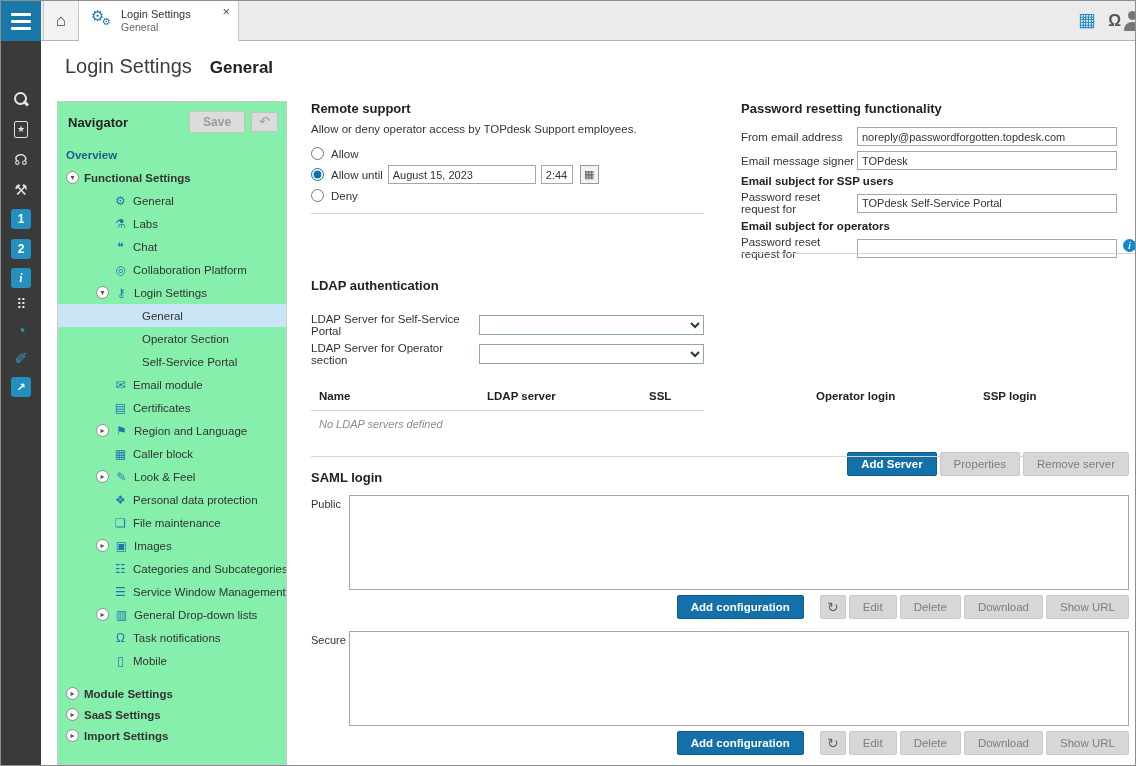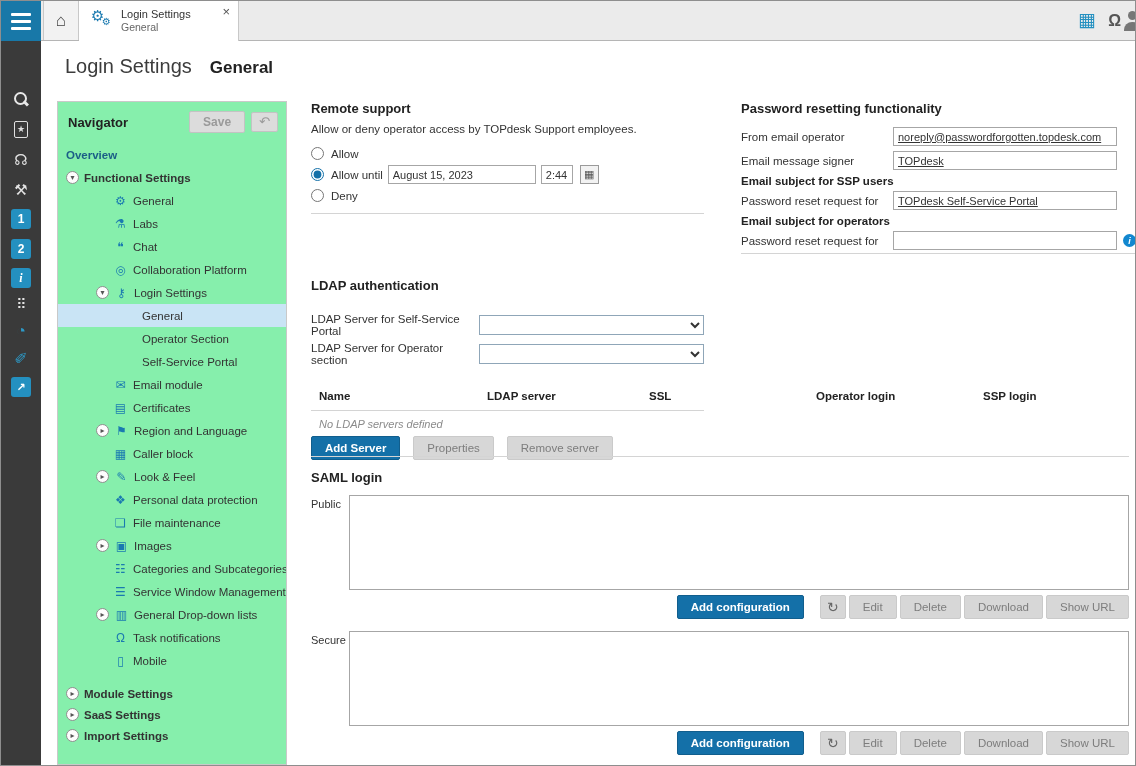--- a/index.html
+++ b/index.html
@@ -90,35 +90,35 @@
   .radio-row input[type=radio] { margin:0 2px 0 0; width:13px; height:13px; accent-color:#1470a8; }
   .date-input { width:148px; }
   .time-input { width:32px; }
   .cal-btn { width:19px; height:19px; border:1px solid #9a9a9a; background:#f2f2f2; font-size:11px; color:#555; display:flex; align-items:center; justify-content:center; padding:0; margin-left:2px; cursor:pointer; }
 
   
   .pw { position:absolute; left:740px; top:100px; width:376px; }
   .pw h3 { margin-bottom:11px; }
   .pw-row { display:flex; align-items:center; margin-bottom:5px; position:relative; }
   .pw-row label { flex:1; font-size:11.5px; color:#333; }
-  .pw-row .txt { width:224px;text-decoration:underline; }
+  .pw-row .txt { width:260px; }
   .pw-sub { font-weight:bold; font-size:11.5px; color:#222; margin:5px 0 4px; }
   .info-badge { position:absolute; right:-19px; top:3px; width:13px; height:13px; border-radius:50%; background:#1287cf; color:#fff; font-size:9px; font-weight:bold; font-style:italic; display:flex; align-items:center; justify-content:center; cursor:pointer; }
 
   
   .ldap { position:absolute; left:310px; top:277px; width:818px; }
   .ldap h3 { margin-bottom:20px; }
   .ldap-row { display:flex; align-items:center; margin-bottom:5px; font-size:11.5px; color:#333; }
   .ldap-row label { width:168px; }
   select.sel { width:225px; height:20px; font-size:11px; border:1px solid #8fa6b8; background:#fff; color:#333; font-family:inherit; }
   .ldap-head { display:flex; margin-top:24px; font-size:11.5px; font-weight:bold; color:#222; }
   .c1 { width:176px; padding-left:8px; } .c2 { width:162px; } .c3 { width:167px; } .c4 { width:167px; } .c5 { flex:1; }
   .hr-part { height:1px; background:#d4d4d4; width:393px; margin-top:8px; }
   .ldap-empty { font-style:italic; color:#8a8a8a; font-size:11px; margin:7px 0 0 8px; }
-  .ldap-btns { display:flex; gap:13px; margin-top:6px; }
+  .ldap-btns { display:flex; justify-content:flex-end; gap:3px; margin-top:22px; }
 
   
   .saml { position:absolute; left:310px; top:469px; width:818px; }
   .saml h3 { margin-bottom:10px; }
   .saml-block { display:flex; }
   .saml-block.second { margin-top:8px; }
   .saml-label { width:38px; font-size:11px; color:#333; padding-top:3px; }
   .saml-box { flex:1; height:95px; border:1px solid #a6a6a6; background:#fff; }
   .saml-btns { display:flex; justify-content:flex-end; align-items:center; gap:3px; margin:5px 0 12px; }
 </style>
@@ -344,21 +344,21 @@
     </div>
     <div class="radio-row">
       <input type="radio" name="rs" style="">
       <span>Deny</span>
     </div>
   </div>
 
   <div class="pw">
     <h3 class="sec">Password resetting functionality</h3>
     <div class="pw-row">
-      <label>From email operator</label>
+      <label>From email address</label>
       <input class="txt" value="noreply@passwordforgotten.topdesk.com" style="">
     </div>
     <div class="pw-row">
       <label>Email message signer</label>
       <input class="txt" value="TOPdesk" style="">
     </div>
     <div class="pw-sub">Email subject for SSP users</div>
     <div class="pw-row">
       <label>Password reset request for</label>
       <input class="txt" value="TOPdesk Self-Service Portal" style="">

